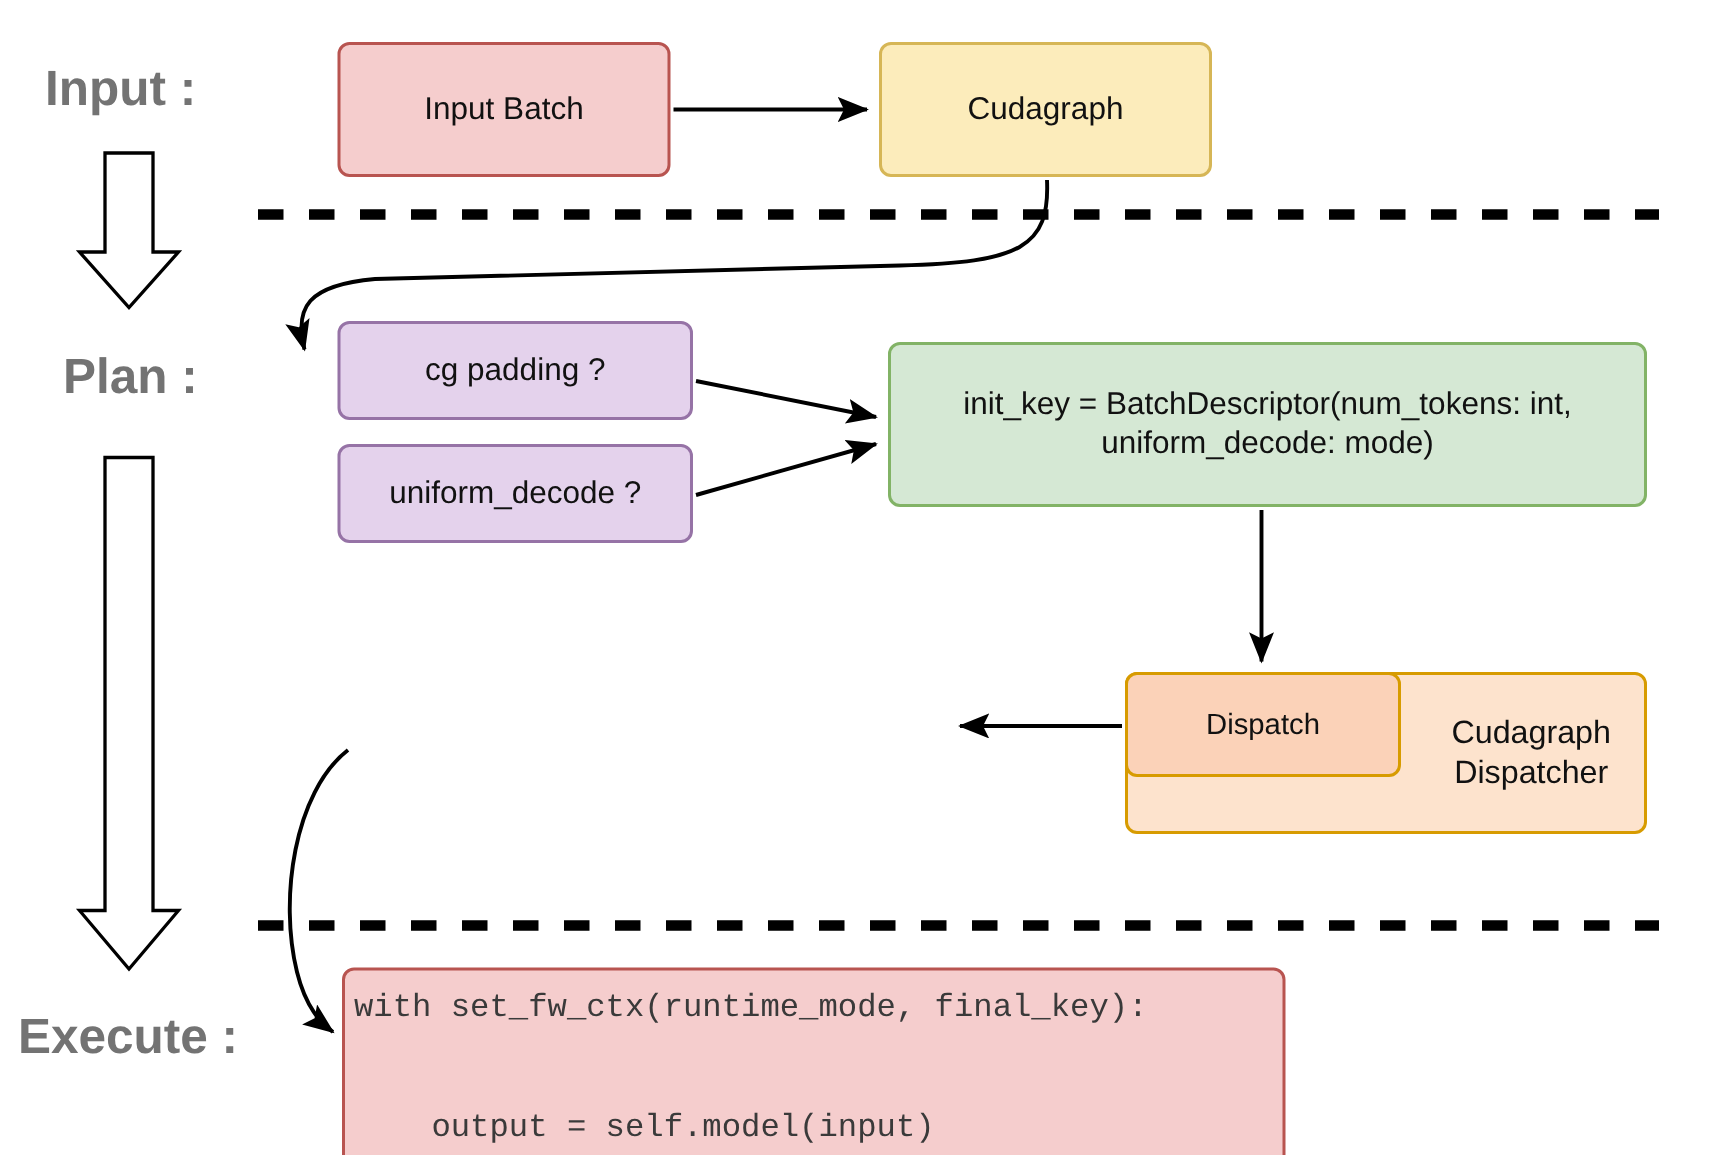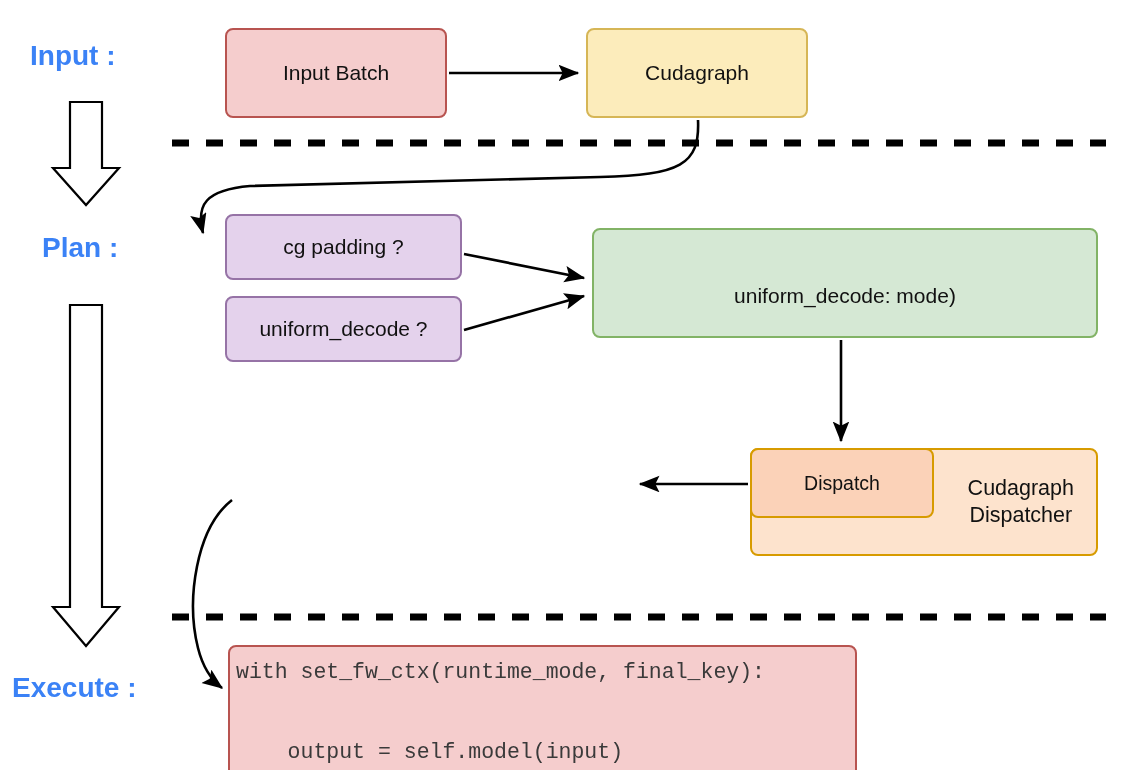--- a/index.html
+++ b/index.html
@@ -19,22 +19,22 @@
     position: absolute;
     left: 0; top: 0;
     width: 1142px;
     height: 770px;
     pointer-events: none;
   }
   .stage-label {
     position: absolute;
     font-family: "Liberation Sans", sans-serif;
     font-weight: bold;
-    font-size: 28px;
-    color: #3b82f6;
+    font-size: 33px;
+    color: #737373;
     white-space: nowrap;
   }
   .node {
     position: absolute;
     box-sizing: border-box;
     display: flex;
     align-items: center;
     justify-content: center;
     text-align: center;
     border-radius: 8px;
@@ -114,21 +114,21 @@
   <div class="node" id="node-input-batch">Input Batch</div>
 
   <div class="node" id="node-preprocess">Cudagraph</div>
 
   <div class="node" id="node-cg-padding">cg padding ?</div>
 
   <div class="node" id="node-uniform-dec">uniform_decode ?</div>
 
   <div class="node" id="node-init-key">
     <div>
-      <br>
+      <span>init_key = BatchDescriptor(num_tokens: int,</span><br>
       <span>uniform_decode: mode)</span>
     </div>
   </div>
 
   <div class="node" id="node-cudagraph">
     <div>
       <span>Cudagraph</span><br>
       <span>Dispatcher</span>
     </div>
   </div>

